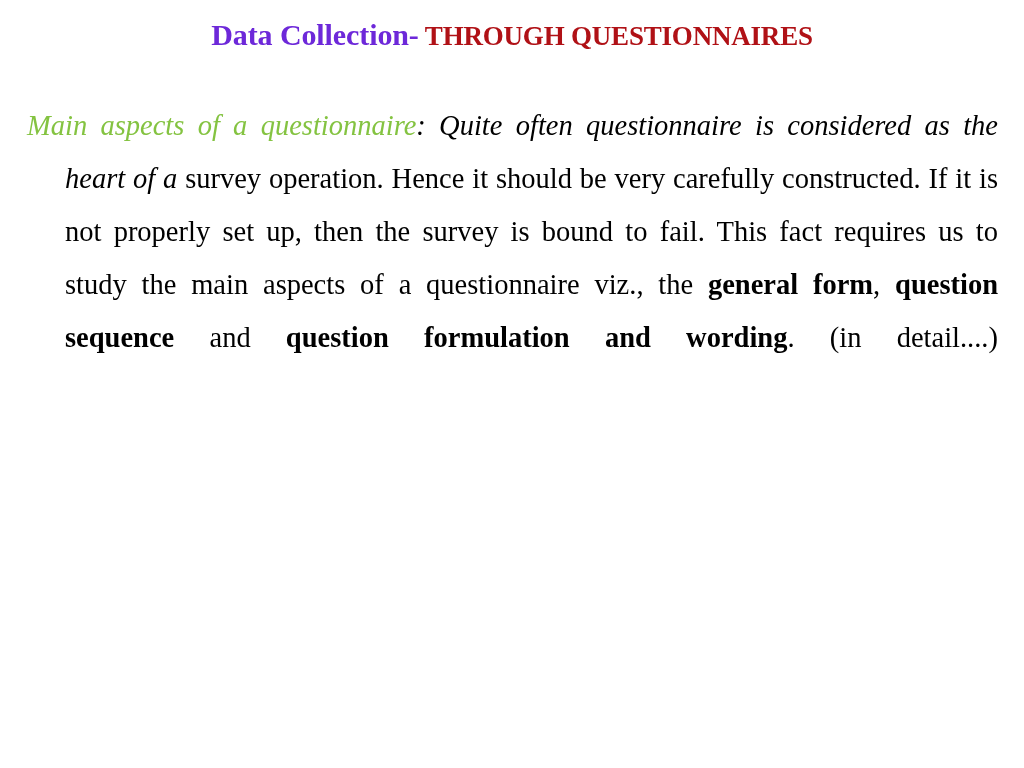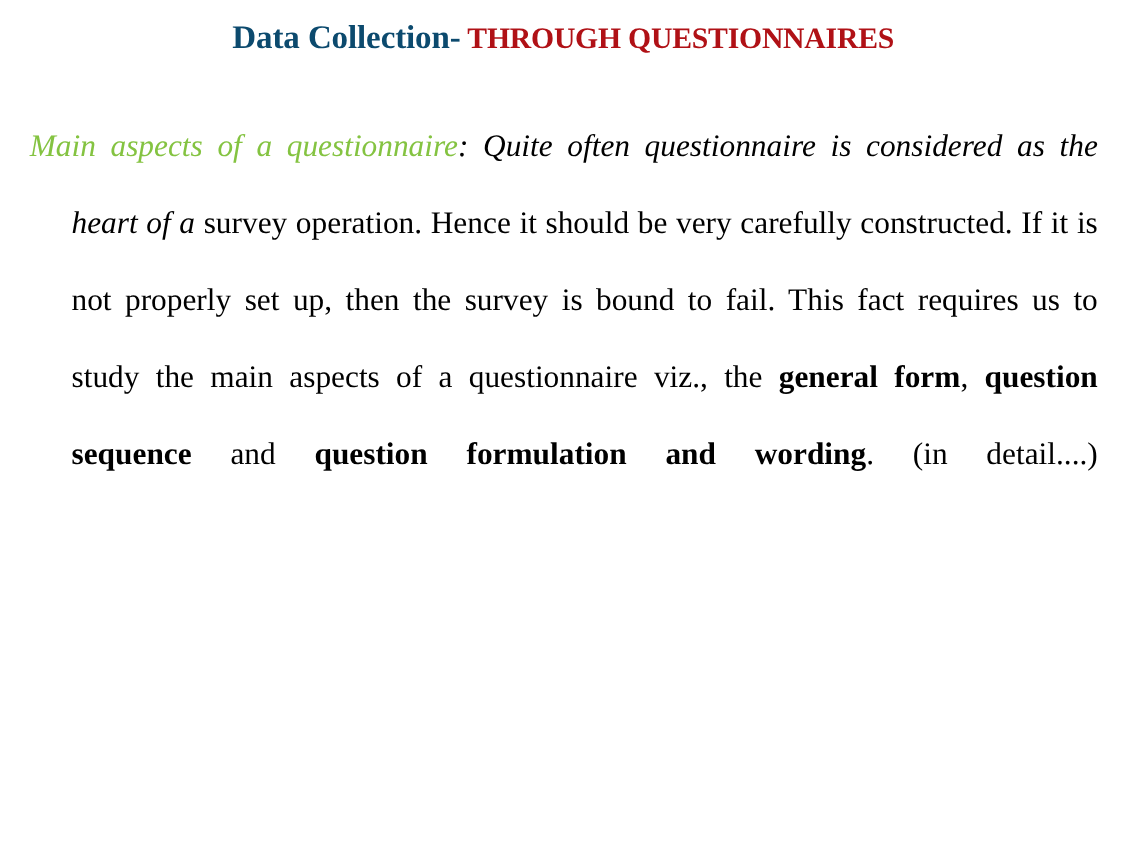--- a/index.html
+++ b/index.html
@@ -30,42 +30,42 @@
     top: 18px;
     width: 1024px;
     text-align: center;
     white-space: nowrap;
   }
   .title-main {
     font-family: "Liberation Serif", "DejaVu Serif", serif;
     font-weight: bold;
     font-size: 30px;
     letter-spacing: -0.1px;
-    color: #0c4a6e;
+    color: #6d28d9;
   }
   .title-sub {
     font-family: Liberation Serif, serif;
     font-weight: bold;
     font-size: 27px;
     letter-spacing: -0.2px;
     color: #B01116;
   }
 
   
   .body-block {
     position: absolute;
     left: 27px;
     top: 99px;
     width: 971px;
   }
   .body-para {
     margin: 0;
     font-family: "Liberation Serif", "DejaVu Serif", serif;
     font-size: 28.5px;
-    line-height: 70px;
+    line-height: 53px;
     color: #000000;
     text-align: justify;
     text-justify: inter-word;
     text-indent: 0;
     padding-left: 38px;
     text-indent: -38px;
     word-spacing: 0.5px;
   }
   .body-para::after {
     content: "";

